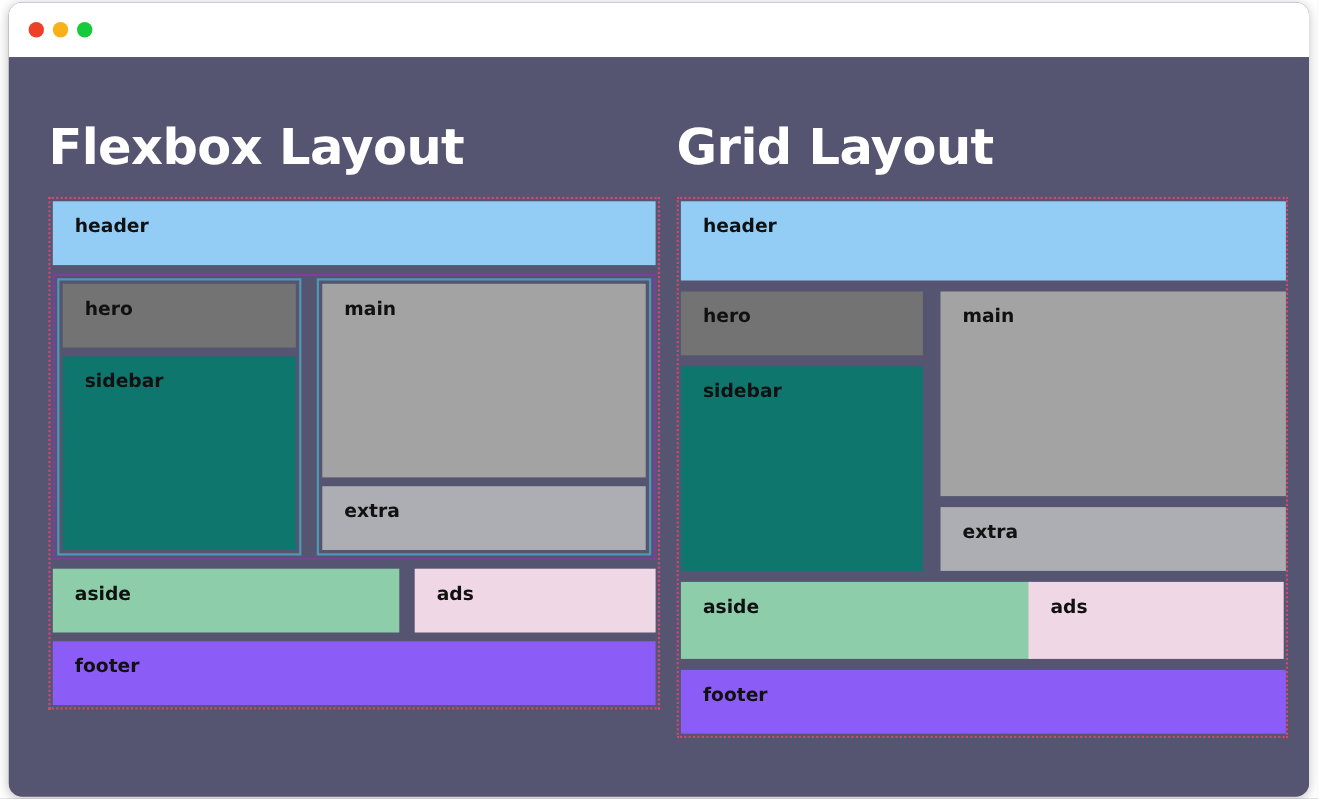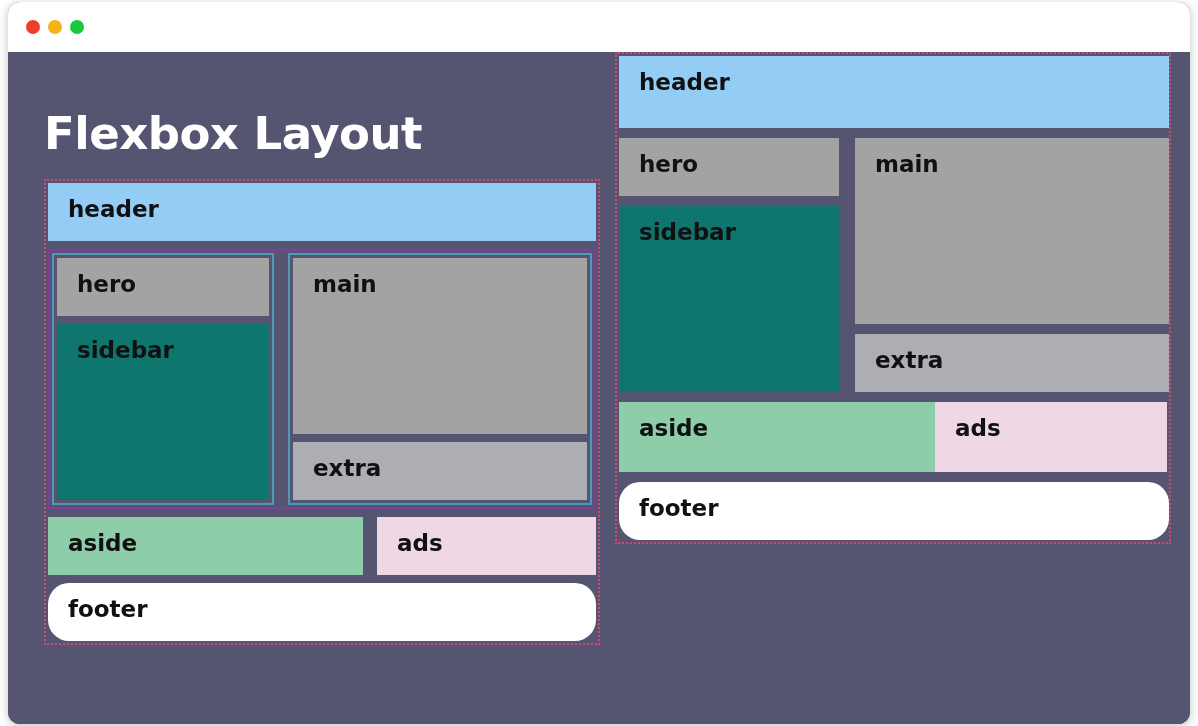--- a/index.html
+++ b/index.html
@@ -75,35 +75,35 @@
     padding-top: 58px;
     padding-bottom: 22px;
     line-height: 1.05;
     white-space: nowrap;
   }
 
   
   .blk {
     box-sizing: border-box;
     color: #111111;
-    font-size: 23px;
+    font-size: 17px;
     font-weight: bold;
     padding: 14px 20px;
     line-height: 1.1;
     overflow: hidden;
     white-space: nowrap;
   }
   .blk.header  { background: #93cdf5; }
-  .blk.hero    { background: #a3a3a3; }
+  .blk.hero    { background: #737373; }
   .blk.sidebar { background: #0f766e; }
   .blk.main    { background: #a3a3a3; }
   .blk.extra   { background: #adadb4; }
   .blk.aside   { background: #8dcda9; }
   .blk.ads     { background: #f0d7e6; }
-  .blk.footer  { background: #ffffff; border-radius: 21px; }
+  .blk.footer  { background: #8b5cf6; }
 
   
   .flex-wrap {
     border: 2px dotted #d2486f;
     padding: 2px;
     box-sizing: border-box;
   }
   .flex-inner {
     display: flex;
     flex-direction: column;
@@ -218,20 +218,21 @@
               <div class="blk aside">aside</div>
               <div class="blk ads">ads</div>
             </div>
 
             <div class="blk footer">footer</div>
           </div>
         </div>
       </div>
 
       <div class="col grid-col">
+        <h1 class="col-title">Grid Layout</h1>
 
         <div class="grid-wrap">
           <div class="blk header">header</div>
           <div class="blk hero">hero</div>
           <div class="blk sidebar">sidebar</div>
           <div class="blk main">main</div>
           <div class="blk extra">extra</div>
           <div class="blk aside">aside</div>
           <div class="blk ads">ads</div>
           <div class="blk footer">footer</div>

